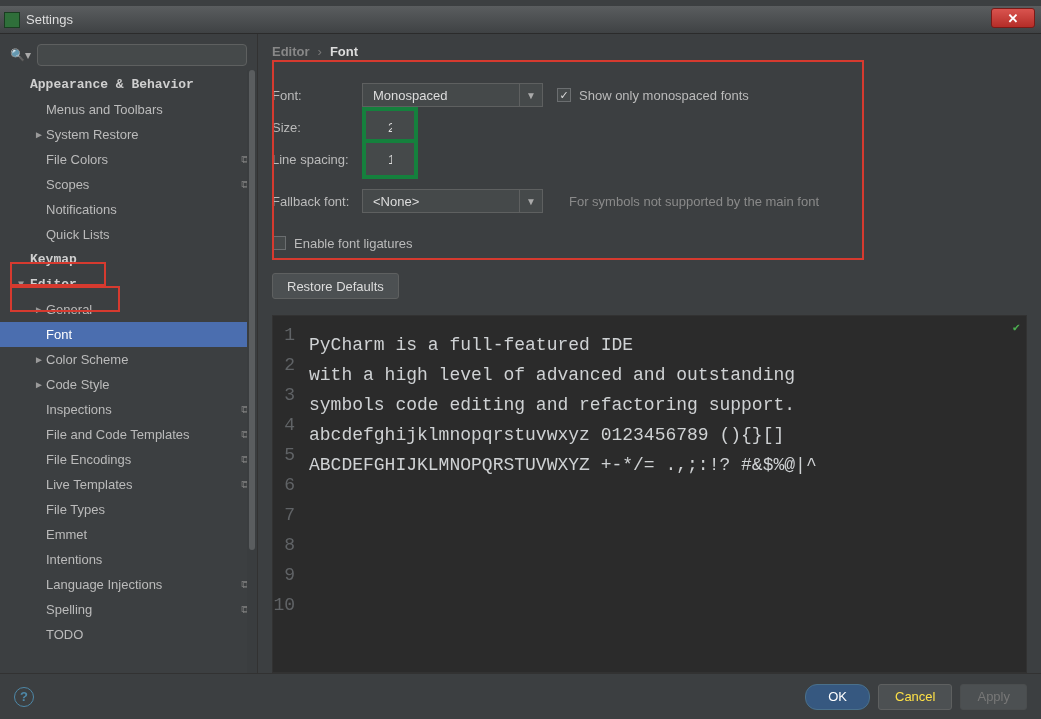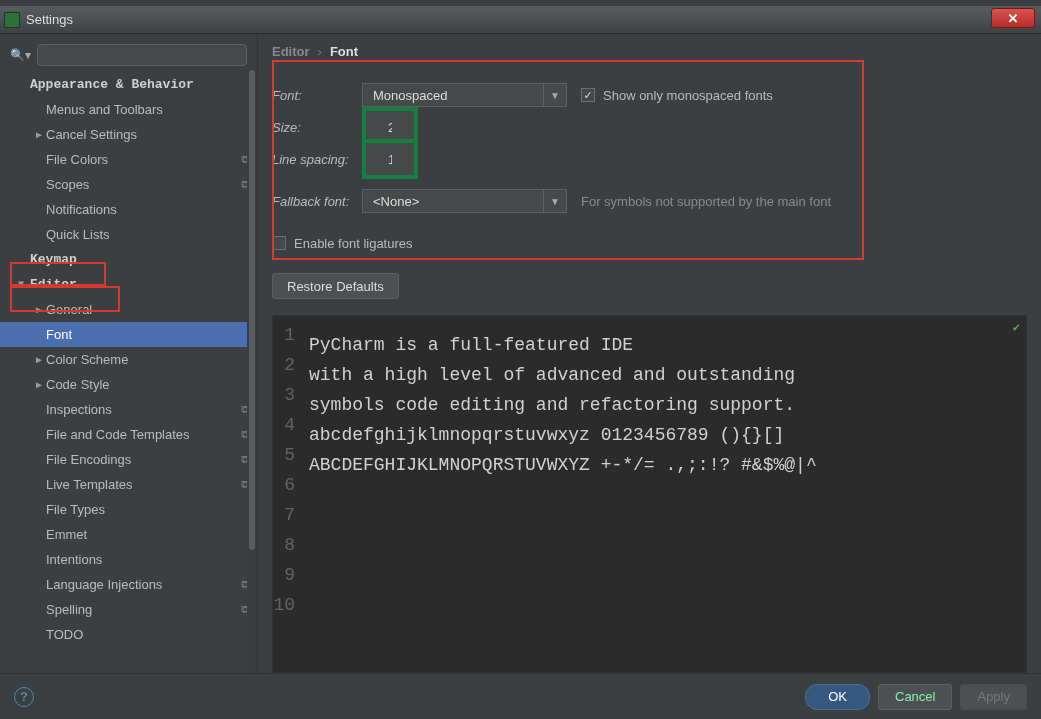--- a/index.html
+++ b/index.html
@@ -103,34 +103,34 @@
   display: flex; align-items: center; gap: 8px;
   padding: 10px 14px 4px 14px;
   color: #888888; font-weight: bold; font-size: 13px;
 }
 .breadcrumb .sep { color: #777; font-weight: normal; }
 .breadcrumb .current { color: #dddddd; }
 .form {
   padding: 16px 14px 8px 14px;
 }
 .form-row { display: flex; align-items: center; height: 32px; }
-.form-label { width: 90px; color: #bbb; font-style: italic; }
+.form-label { width: 90px; color: #bbb; }
 .combo {
   display: flex; align-items: center; justify-content: space-between;
-  height: 24px; width: 205px;
+  height: 24px; width: 181px;
   background: #45494a; border: 1px solid #5e6060;
   color: #ddd; padding: 0 6px 0 10px; gap: 24px;
 }
 .combo .caret { color: #aaa; font-size: 10px; border-left: 1px solid #5e6060; padding-left: 6px; height: 100%; display: flex; align-items: center; }
 .textfield {
   width: 56px; height: 40px;
   background: #45494a; border: 4px solid #15803d;
   color: #ddd; padding: 0 22px;
 }
-.hint { color: #8a8a8a; margin-left: 14px; }
+.hint { color: #8a8a8a; margin-left: 26px; }
 .checkbox {
   width: 14px; height: 14px; border: 1px solid #6b6e70;
   background: #45494a; display: inline-flex; align-items: center; justify-content: center;
   margin-right: 8px; font-size: 11px; color: #ddd;
 }
 .checkbox.checked::after { content: "✓"; color: #ddd; }
 .btn {
   background: #4c5052; border: 1px solid #5e6060; color: #ddd;
   height: 26px; padding: 0 14px; display: inline-flex; align-items: center;
   border-radius: 3px;
@@ -167,21 +167,21 @@
   display: flex; align-items: center; justify-content: center;
   font-weight: bold; font-size: 13px;
 }
 .footer-spacer { flex: 1; }
 .btn-primary {
   background: #365880; border: 1px solid #4a708b; color: #fff;
   height: 26px; padding: 0 22px; border-radius: 12px;
   display: inline-flex; align-items: center; margin-left: 8px;
 }
 .btn-secondary {
-  background: #4c5052; border: 1px solid #5e6060; color: #86efac;
+  background: #4c5052; border: 1px solid #5e6060; color: #fde047;
   height: 26px; padding: 0 16px; border-radius: 3px;
   display: inline-flex; align-items: center; margin-left: 8px;
 }
 .btn-disabled { color: #777; border-color: #4a4d4e; }
 .vscroll { position: absolute; right: 0; top: 36px; bottom: 0; width: 10px; background: #3a3d3f; }
 .vscroll-thumb { position: absolute; left: 2px; right: 2px; top: 0; height: 480px; background: #5a5d5f; border-radius: 3px; }
 </style>
 </head>
 <body>
 
@@ -205,21 +205,21 @@
         <div class="tree-row indent0 bold">
           <span class="arrow"></span>
           <span class="row-label">Appearance &amp; Behavior</span>
         </div>
         <div class="tree-row indent1">
           <span class="arrow"></span>
           <span class="row-label">Menus and Toolbars</span>
         </div>
         <div class="tree-row indent1">
           <span class="arrow">►</span>
-          <span class="row-label">Cancel Settings</span>
+          <span class="row-label">System Restore</span>
         </div>
         <div class="tree-row indent1">
           <span class="arrow"></span>
           <span class="row-label">File Colors</span>
           <span class="copy-glyph">⧉</span>
         </div>
         <div class="tree-row indent1">
           <span class="arrow"></span>
           <span class="row-label">Scopes</span>
           <span class="copy-glyph">⧉</span>

